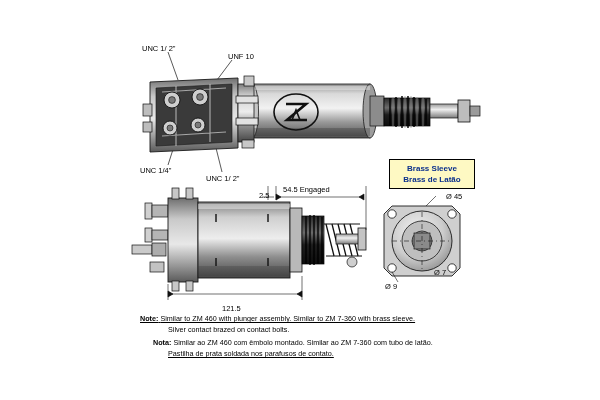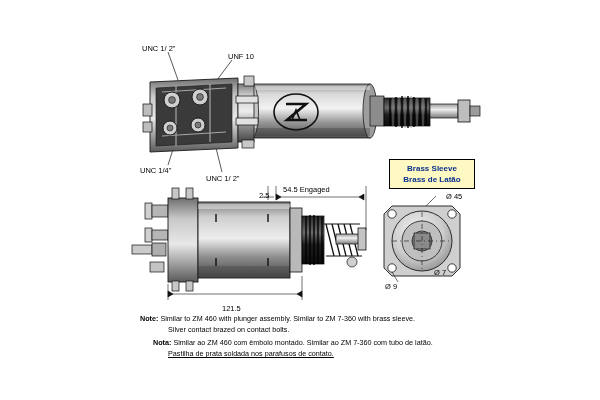--- a/index.html
+++ b/index.html
@@ -226,21 +226,21 @@
 <div class="lbl" style="left:222px;top:296px;margin-top:8px;">121.5</div>
 <div class="lbl" style="left:446px;top:192px;">Ø 45</div>
 <div class="lbl" style="left:389px;top:268px;padding-left:45px;">Ø 7</div>
 <div class="lbl" style="left:385px;top:282px;">Ø 9</div>
 
 <div class="badge" style="left:389px;top:159px;width:72px;">
   <div>Brass Sleeve</div>
   <div>Brass de Latão</div>
 </div>
 
-<div class="note" style="left:140px;top:314px;">
+<div class="note" style="left:140px;top:314px;text-decoration:underline;">
   <span style="font-weight:bold;">Note:</span>
   <span>Similar to ZM 460 with plunger assembly. Similar to ZM 7-360 with brass sleeve.</span>
 </div>
 <div class="note" style="left:168px;top:325px;">
   <span>Silver contact brazed on contact bolts.</span>
 </div>
 <div class="note" style="left:140px;top:338px;">
   <span style="font-weight:bold;margin-left:13px;">Nota:</span>
   <span>Similar ao ZM 460 com êmbolo montado. Similar ao ZM 7-360 com tubo de latão.</span>
 </div>

